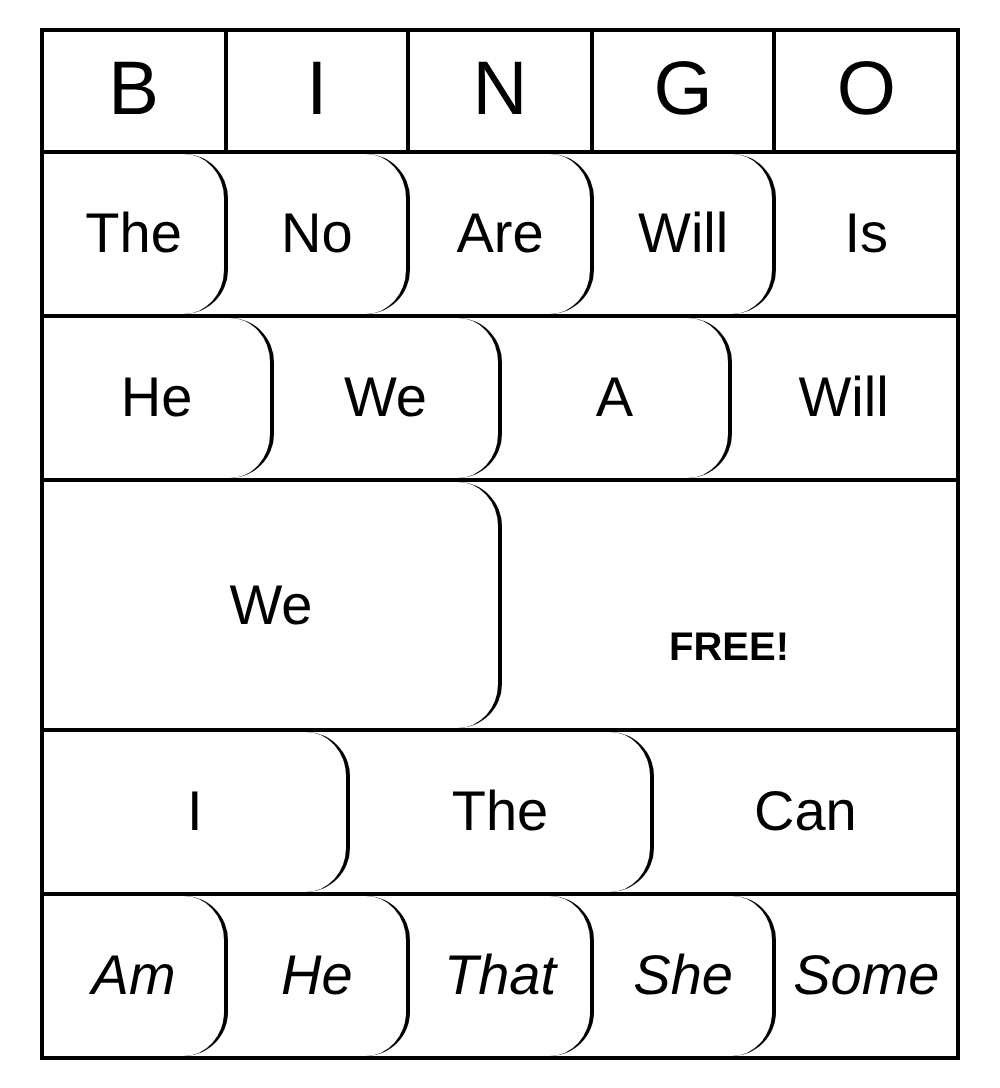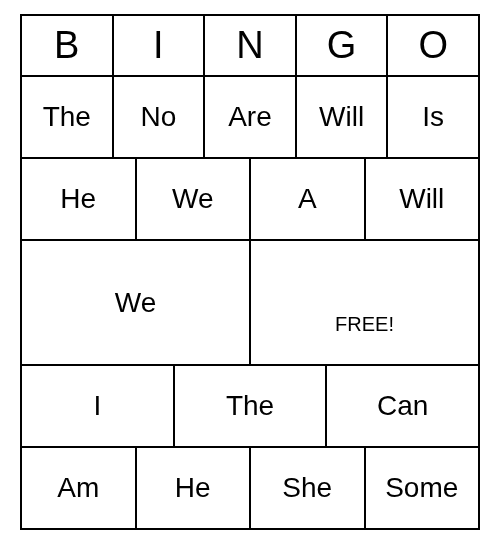--- a/index.html
+++ b/index.html
@@ -43,41 +43,43 @@
       border-right: none;
     }
 
     .bingo-row {
       display: flex;
       border-bottom: 2px solid #000;
     }
 
     .bingo-row:last-child {
       border-bottom: none;
+      font-style: italic;
     }
 
     .bingo-cell {
       flex: 1;
       text-align: center;
       font-size: 28px;
       padding: 18px 4px;
       border-right: 2px solid #000;
       display: flex;
       align-items: center;
       justify-content: center;
       min-height: 80px;
+      border-radius: 22px;
     }
 
     .bingo-cell:last-child {
       border-right: none;
     }
 
     .free-cell {
       font-size: 20px;
-      font-weight: normal;
+      font-weight: bold;
       margin-top: 43px;
     }
   </style>
 </head>
 <body>
 
 <div class="bingo-card">
   <div class="bingo-header">
   <div class="bingo-header-cell">B</div>
       <div class="bingo-header-cell">I</div>
@@ -104,16 +106,17 @@
       <div class="bingo-cell free-cell">FREE!</div>
     </div>
     <div class="bingo-row">
       <div class="bingo-cell">I</div>
       <div class="bingo-cell">The</div>
       <div class="bingo-cell">Can</div>
     </div>
     <div class="bingo-row">
       <div class="bingo-cell">Am</div>
       <div class="bingo-cell">He</div>
+      <div class="bingo-cell">That</div>
       <div class="bingo-cell">She</div>
       <div class="bingo-cell">Some</div>
     </div>
   </div>
 
 </body></html>

